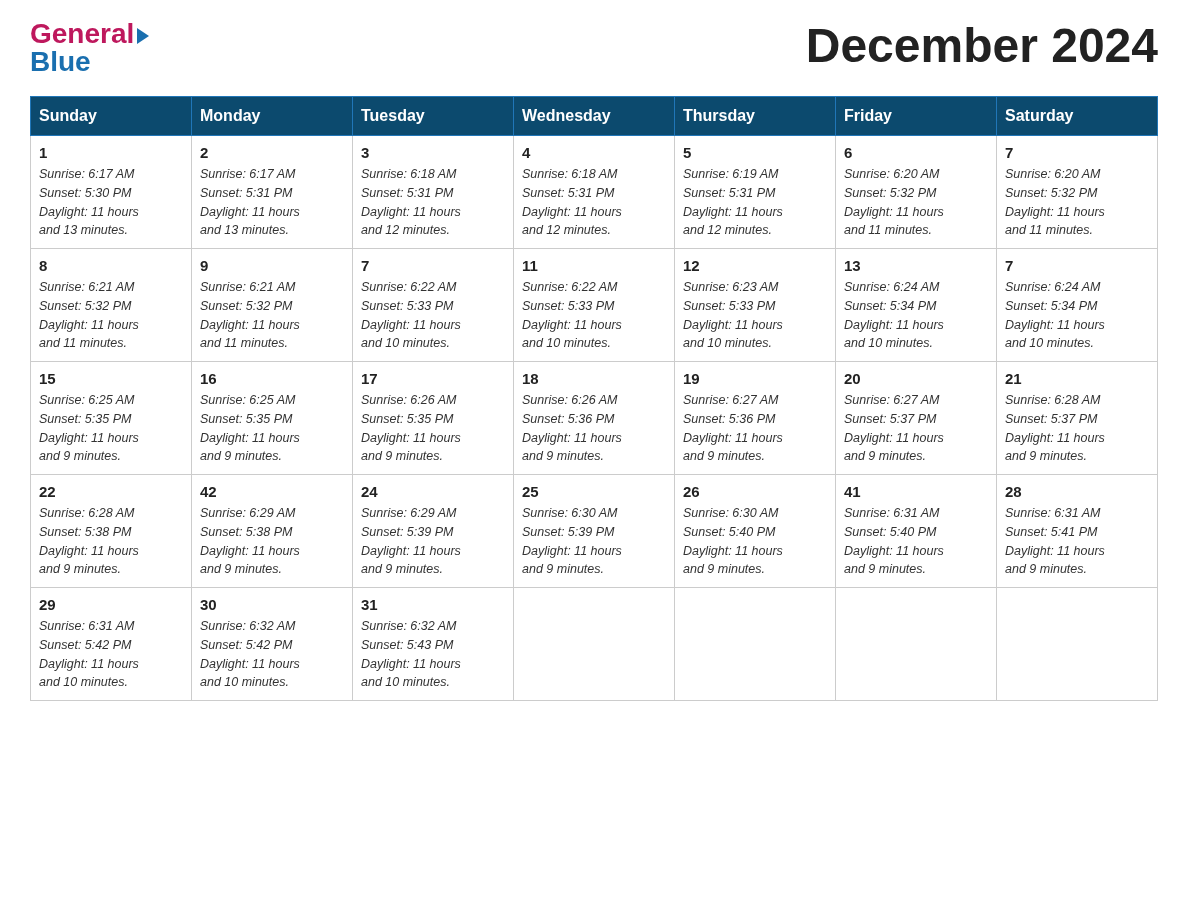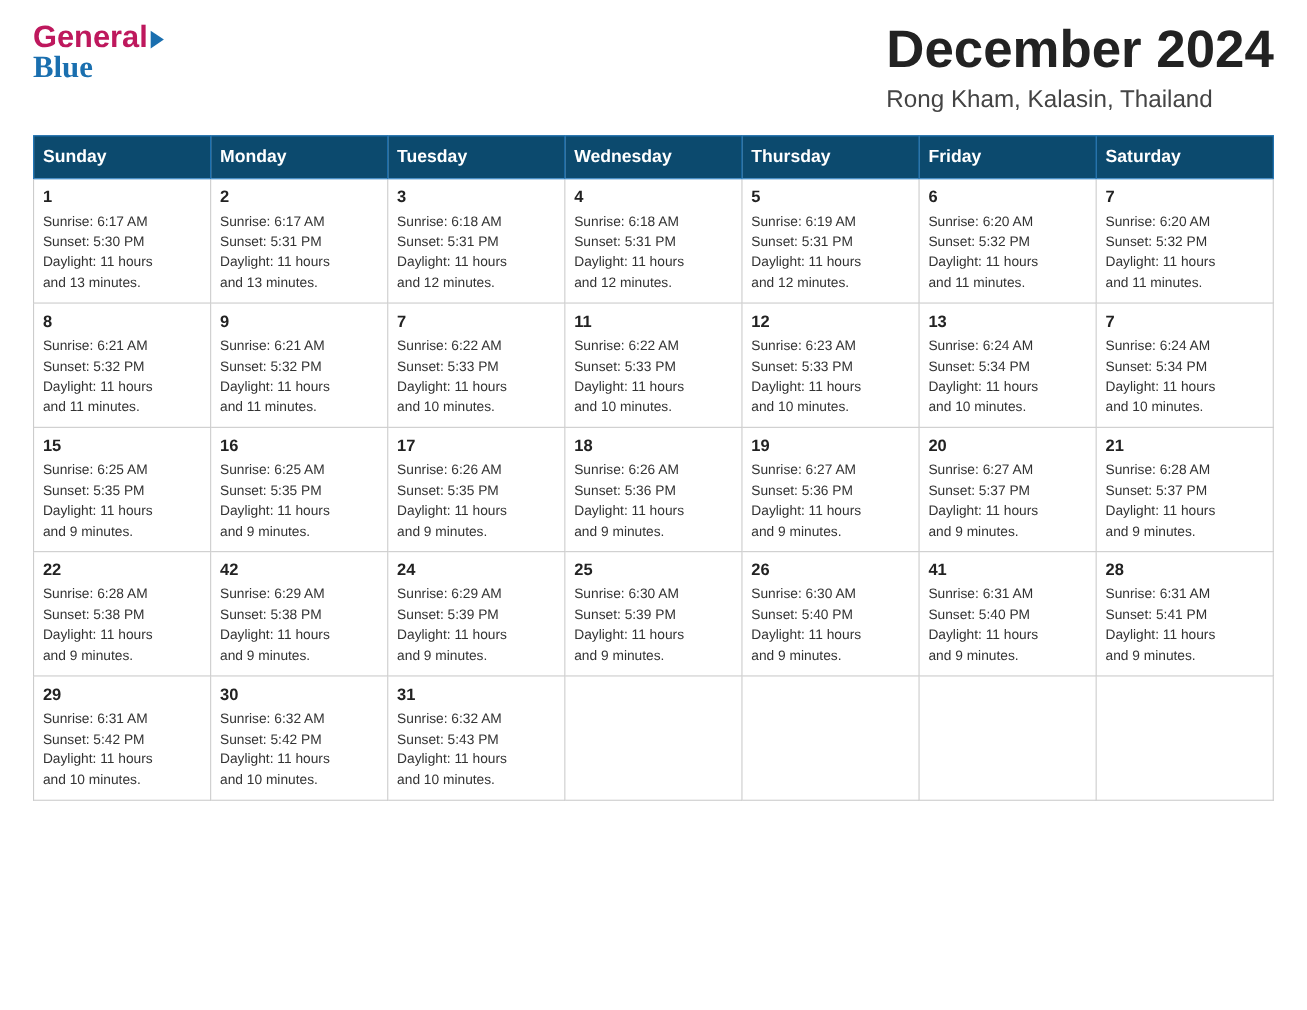--- a/index.html
+++ b/index.html
@@ -61,20 +61,21 @@
     .calendar tbody tr td .day-num {
       font-size: 15px;
       font-weight: bold;
       display: block;
       margin-bottom: 4px;
     }
     .calendar tbody tr td .day-info {
       font-size: 12.5px;
       line-height: 1.5;
       color: #333;
+      font-style: italic;
     }
     .calendar tbody tr td.empty {
       background: #fff;
     }
     .week-row td {
       border-top: 2px solid #2076b8;
     }
     
     .logo-wrap {
       display: flex;
@@ -85,25 +86,24 @@
 </head>
 <body>
 
 <div class="header">
   <div class="logo-area">
     <div class="logo-wrap">
       <div style="font-size:28px; font-weight:bold; color:#be185d; line-height:1; font-family:Arial,sans-serif;">
         General<span style="display:inline-block;width:0;height:0;border-left:12px solid #1a6faf;border-top:8px solid transparent;border-bottom:8px solid transparent;margin-left:3px;vertical-align:middle;"></span>
       </div>
     </div>
-    <div style="font-size:28px; font-weight:bold; color:#1a6faf; line-height:1; font-family:Liberation Serif, serif;">Blue</div>
+    <div style="font-size:28px; font-weight:bold; color:#1a6faf; line-height:1; font-family:Liberation Sans, sans-serif;">Blue</div>
   </div>
   <div class="title-area">
     <div class="month-year">December 2024</div>
-    <div class="location">Rong Kham, Kalasin, Thailand</div>
   </div>
 </div>
 
 <table class="calendar">
   <thead>
     <tr>
     <th>Sunday</th>
         <th>Monday</th>
         <th>Tuesday</th>
         <th>Wednesday</th>

